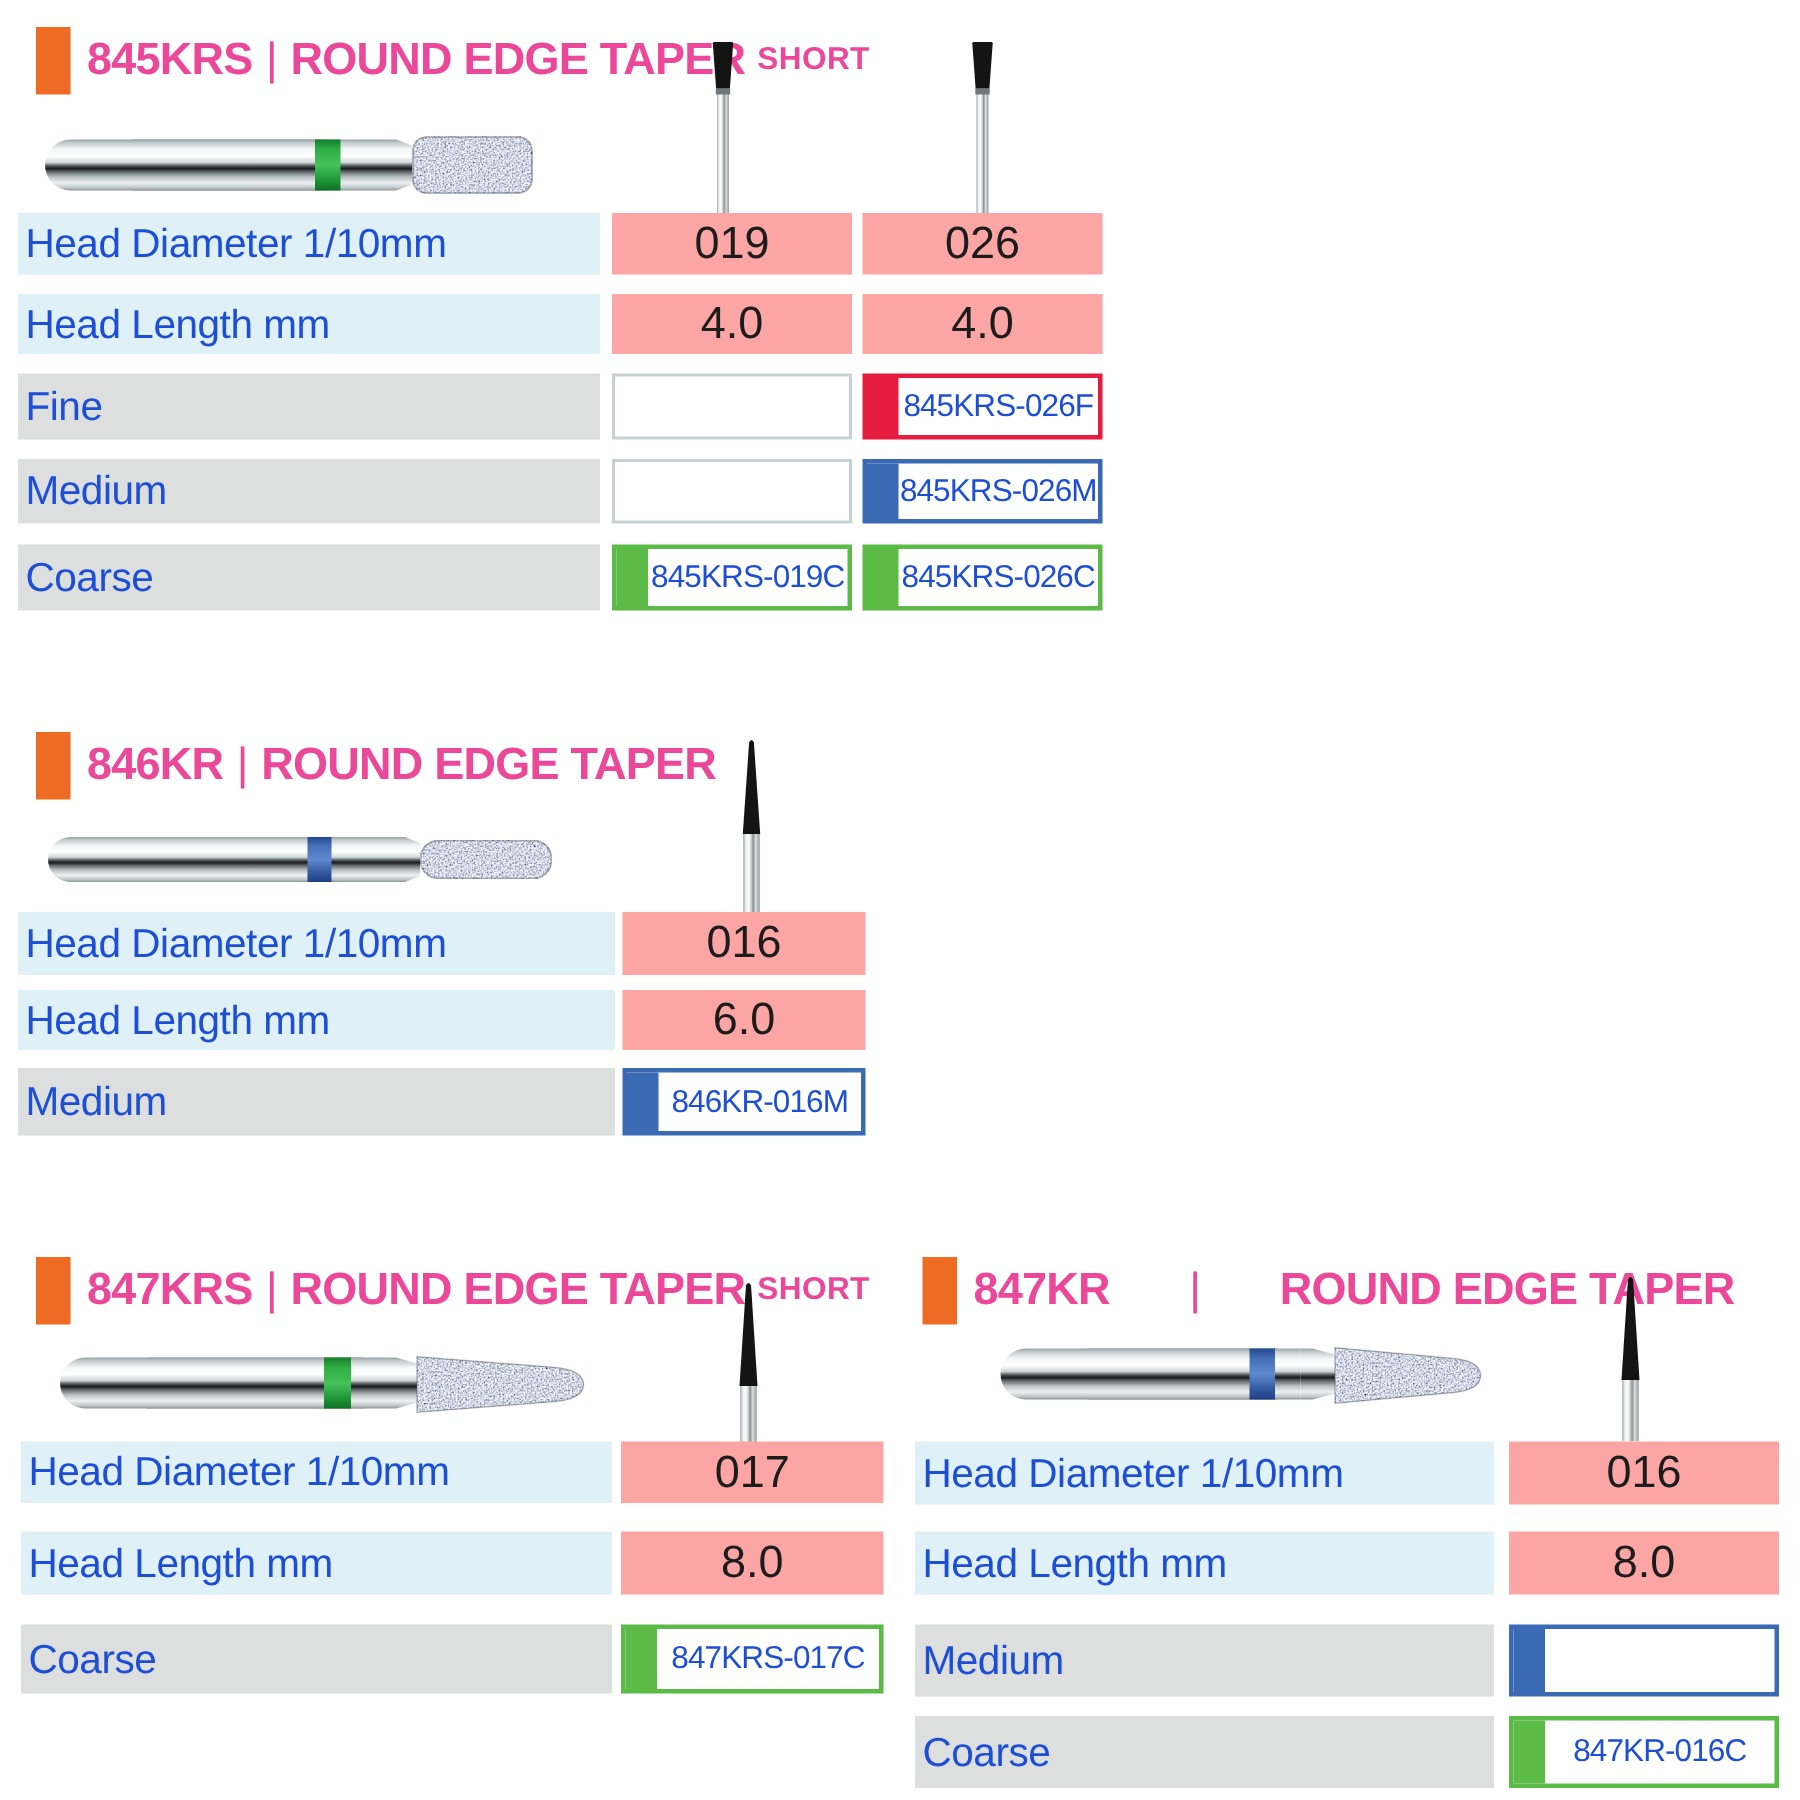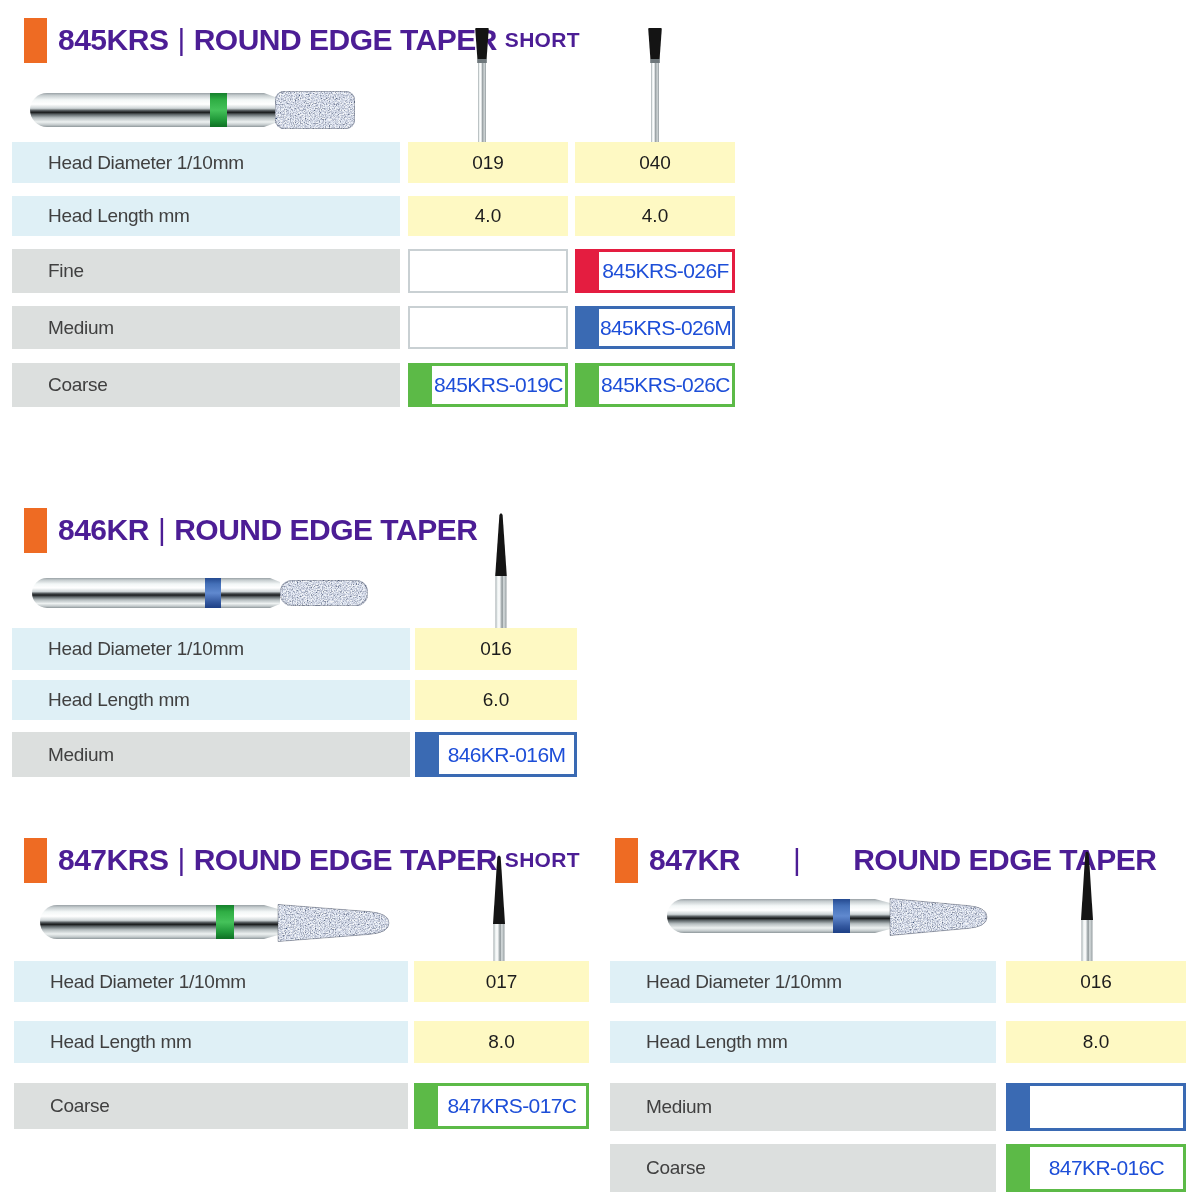--- a/index.html
+++ b/index.html
@@ -1,30 +1,30 @@
 <!DOCTYPE html>
 <html><head>
 <meta charset="utf-8">
 <style>
   html,body{margin:0;padding:0;background:#ffffff;}
   .page{position:relative;width:1200px;height:1200px;background:#ffffff;overflow:hidden;
         font-family:"Liberation Sans", sans-serif;color:#1c1c1c;}
   .section{position:absolute;}
   .marker{position:absolute;background:#ee6b23;}
   .title{position:absolute;display:flex;align-items:center;height:48px;white-space:nowrap;
-         font-weight:700;font-size:30px;letter-spacing:-0.5px;color:#4c1d95;}
+         font-weight:700;font-size:30px;letter-spacing:-0.5px;color:#ec4899;}
   .title .sep{margin:0 9px;font-weight:400;}
   .title .suffix{font-size:21px;margin-left:8px;letter-spacing:0.3px;}
   .row{position:absolute;}
-  .lbl{position:absolute;display:flex;align-items:center;padding-left:36px;box-sizing:border-box;
-       font-size:19px;letter-spacing:-0.3px;color:#404040;}
+  .lbl{position:absolute;display:flex;align-items:center;padding-left:5px;box-sizing:border-box;
+       font-size:27px;letter-spacing:-0.3px;color:#1d4ed8;}
   .blue-bg{background:#dff0f6;}
   .gray-bg{background:#dcdfde;}
   .val{position:absolute;display:flex;align-items:center;justify-content:center;
-       font-size:19px;background:#fef9c3;color:#1c1c1c;}
+       font-size:30px;background:#fca5a5;color:#1c1c1c;}
   .empty-box{position:absolute;background:#ffffff;border:2px solid #c9d0d3;box-sizing:border-box;}
   .code-box{position:absolute;background:#ffffff;border:3px solid;box-sizing:border-box;}
   .code-box .bar{position:absolute;left:0;top:0;bottom:0;width:21px;}
   .code-box .code-text{position:absolute;left:21px;right:0;top:0;bottom:0;display:flex;
        align-items:center;justify-content:center;font-size:21px;letter-spacing:-0.6px;color:#1d4ed8;}
   .g-fine{border-color:#e41d40;}   .g-fine .bar{background:#e41d40;}
   .g-med{border-color:#3a6ab3;}    .g-med .bar{background:#3a6ab3;}
   .g-coarse{border-color:#5cba47;} .g-coarse .bar{background:#5cba47;}
   svg{display:block;}
 </style>
@@ -114,21 +114,21 @@
     </svg>
     <svg style="position:absolute;left:630px;top:10px;" width="26" height="118" viewBox="0 0 26 118">
       <rect x="9" y="34" width="8" height="84" fill="url(#metalV)"></rect>
       <rect x="8.2" y="33" width="9.6" height="4" fill="#6e777b"></rect>
       <path d="M6.2,2.8 Q6.4,2 7.2,2 L18.8,2 Q19.6,2 19.8,2.8 L17.6,33 L8.4,33 Z" fill="#141414"></path>
     </svg>
 
     <div class="row">
       <div class="lbl blue-bg" style="left:0;top:126px;width:388px;height:41px;">Head Diameter 1/10mm</div>
       <div class="val" style="left:396px;top:126px;width:160px;height:41px;">019</div>
-      <div class="val" style="left:563px;top:126px;width:160px;height:41px;">040</div>
+      <div class="val" style="left:563px;top:126px;width:160px;height:41px;">026</div>
     </div>
 
     <div class="row">
       <div class="lbl blue-bg" style="left:0;top:180px;width:388px;height:40px;">Head Length mm</div>
       <div class="val" style="left:396px;top:180px;width:160px;height:40px;">4.0</div>
       <div class="val" style="left:563px;top:180px;width:160px;height:40px;">4.0</div>
     </div>
 
     <div class="row">
       <div class="lbl gray-bg" style="left:0;top:233px;width:388px;height:44px;">Fine</div>
@@ -154,21 +154,21 @@
         <span class="bar"></span>
         <span class="code-text">845KRS-019C</span>
       </div>
       <div class="code-box g-coarse" style="left:563px;top:347px;width:160px;height:44px;">
         <span class="bar"></span>
         <span class="code-text">845KRS-026C</span>
       </div>
     </div>
   </div>
 
-  <div class="section" style="left:12px;top:502px;width:570px;height:280px;">
+  <div class="section" style="left:12px;top:482px;width:570px;height:280px;">
     <div class="marker" style="left:12px;top:6px;width:23px;height:45px;"></div>
     <div class="title" style="left:46px;top:4px;">
       <span>846KR</span>
       <span class="sep">|</span>
       <span>ROUND EDGE TAPER</span>
       <span class="suffix"></span>
     </div>
 
     <svg style="position:absolute;left:18px;top:62px;" width="340" height="58" viewBox="0 0 340 58">
       <rect x="2" y="14" width="230" height="30" rx="15" fill="url(#metalH)"></rect>

